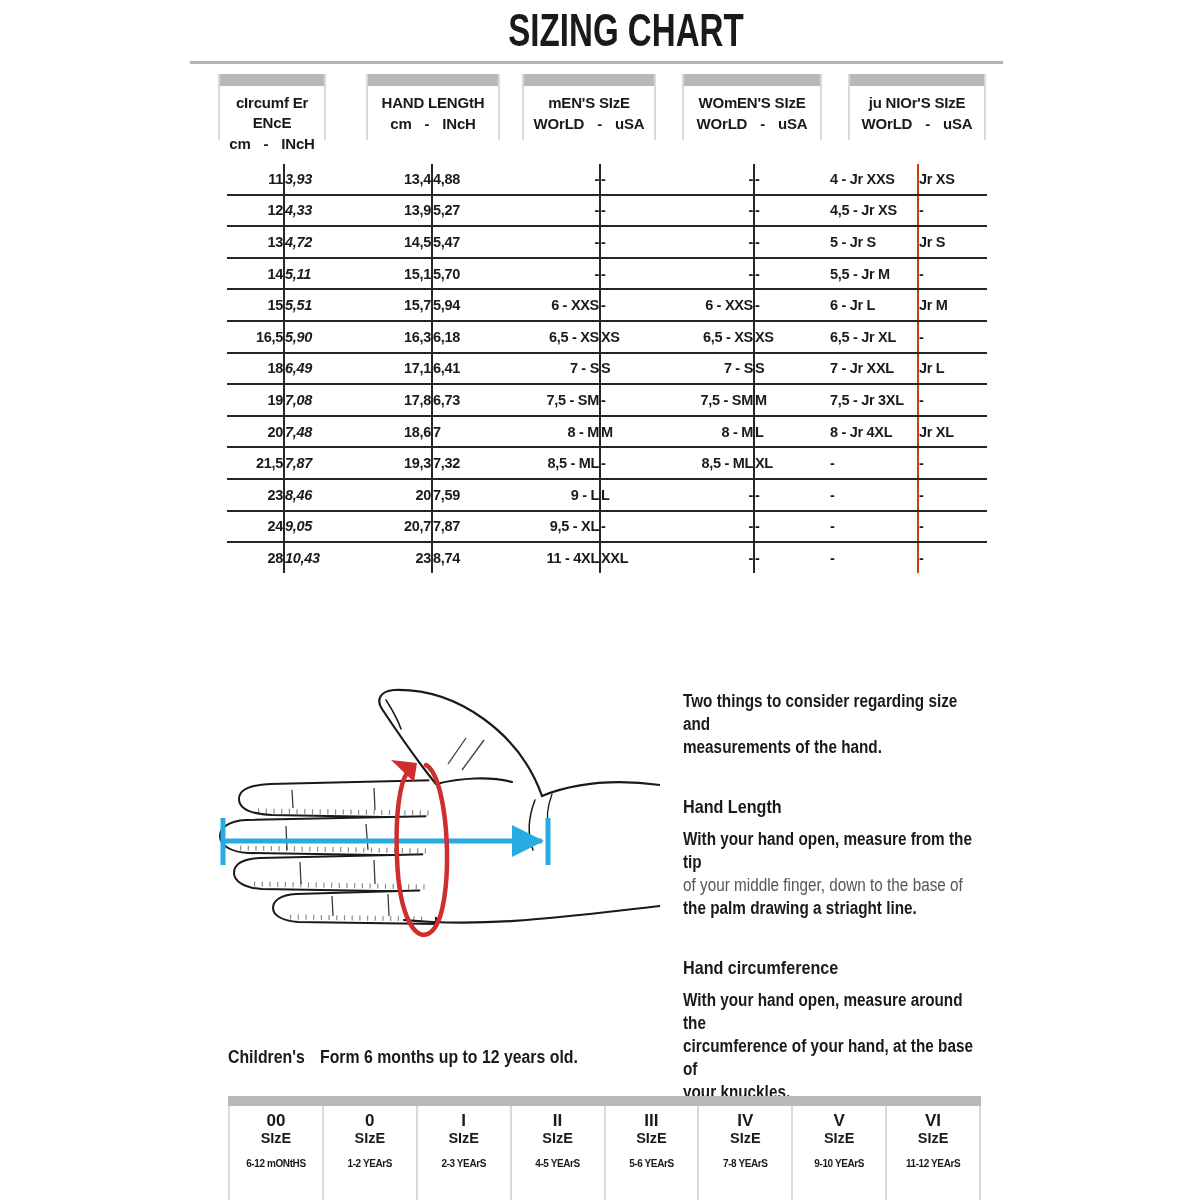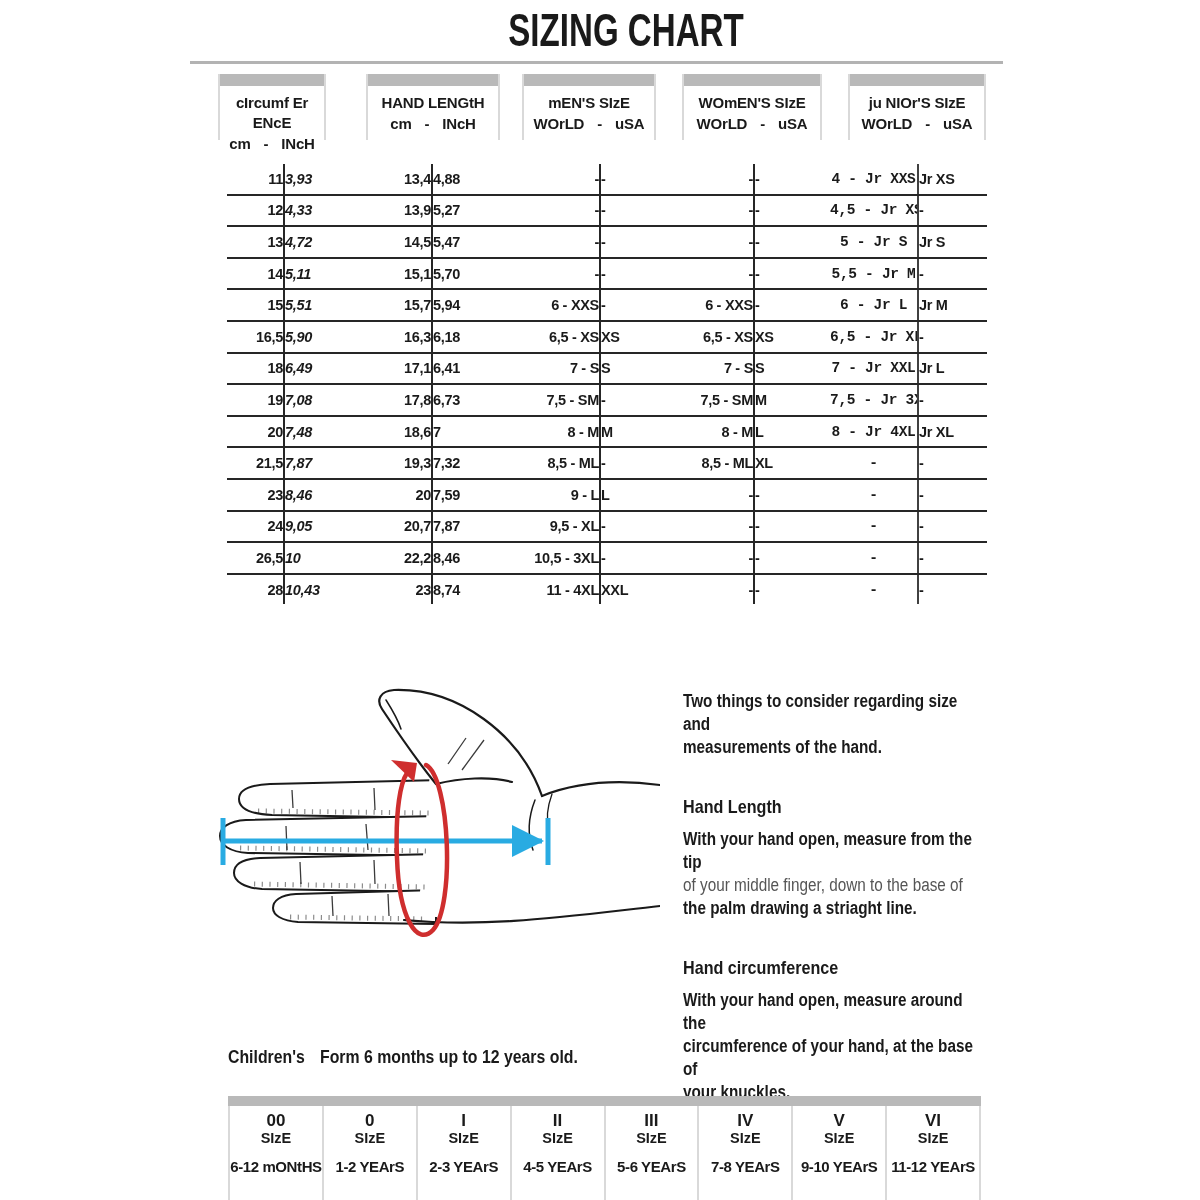--- a/index.html
+++ b/index.html
@@ -27,21 +27,21 @@
       font-weight:bold;font-size:14.5px;letter-spacing:-0.3px;padding:0;white-space:nowrap;overflow:hidden;}
   table.sizing tr:last-child td{border-bottom:none;margin-top:36px;}
   td.c0{text-align:right;padding-right:12px;border-right:2px solid #262626;}
   td.c1{text-align:left;padding-left:12px;font-style:italic;}
   td.c2{text-align:right;padding-right:9px;border-right:2px solid #262626;}
   td.c3{text-align:left;padding-left:12px;}
   td.c4{text-align:right;padding-right:10px;border-right:2px solid #262626;}
   td.c5{text-align:left;padding-left:12px;}
   td.c6{text-align:right;padding-right:10px;border-right:2px solid #262626;}
   td.c7{text-align:left;padding-left:14px;}
-  td.c8{text-align:center;padding-right:10px;border-right:2px solid #404040;font-family:Liberation Mono, monospace;}
+  td.c8{text-align:left;padding-right:10px;border-right:2px solid #c2410c;}
   td.c9{text-align:left;padding-left:9px;}
 
   
   .illus{position:absolute;left:190px;top:668px;width:470px;height:330px;}
 
   
   .notes{position:absolute;left:683px;top:690px;width:345px;transform:scaleX(0.85);transform-origin:0 0;}
   .n-intro{font-weight:bold;font-size:18px;line-height:23px;white-space:pre-line;}
   .n-h{font-weight:bold;font-size:19px;line-height:22px;margin-top:37px;}
   .n-p{margin-top:10px;font-size:18px;line-height:23px;font-weight:bold;}
@@ -56,21 +56,21 @@
              transform:scaleX(0.88);transform-origin:0 0;}
 
   
   .ktable{position:absolute;left:228px;top:1096px;width:753px;height:104px;}
   .ktable .kbar{height:10px;background:#b9b9b9;}
   .kcols{display:flex;height:94px;}
   .kcol{flex:1;box-sizing:border-box;border-right:2px solid #d9d9d9;text-align:center;padding-top:5px;}
   .kcol:first-child{border-left:2px solid #d9d9d9;}
   .kcol .num{font-weight:bold;font-size:17px;line-height:19px;display:block;}
   .kcol .sz{font-weight:bold;font-size:14.5px;line-height:17px;display:block;}
-  .kcol .yrs{font-weight:bold;font-size:15px;letter-spacing:-0.4px;display:block;margin-top:11px;white-space:nowrap;}
+  .kcol .yrs{font-weight:bold;font-size:10px;letter-spacing:-0.4px;display:block;margin-top:11px;white-space:nowrap;}
 </style>
 </head>
 <body>
 
 <div class="page">
 
   <div class="title">SIZING CHART</div>
   <div class="top-rule"></div>
 
   <div class="hgroup g1">
@@ -251,32 +251,20 @@
           <td class="c2">20,7</td>
           <td class="c3">7,87</td>
           <td class="c4">9,5 - XL</td>
           <td class="c5">-</td>
           <td class="c6">-</td>
           <td class="c7">-</td>
           <td class="c8">-</td>
           <td class="c9">-</td>
         </tr>
         <tr>
-          <td class="c0">26,5</td>
-          <td class="c1">10</td>
-          <td class="c2">22,2</td>
-          <td class="c3">8,46</td>
-          <td class="c4">10,5 - 3XL</td>
-          <td class="c5">-</td>
-          <td class="c6">-</td>
-          <td class="c7">-</td>
-          <td class="c8">-</td>
-          <td class="c9">-</td>
-        </tr>
-        <tr>
           <td class="c0">28</td>
           <td class="c1">10,43</td>
           <td class="c2">23</td>
           <td class="c3">8,74</td>
           <td class="c4">11 - 4XL</td>
           <td class="c5">XXL</td>
           <td class="c6">-</td>
           <td class="c7">-</td>
           <td class="c8">-</td>
           <td class="c9">-</td>

